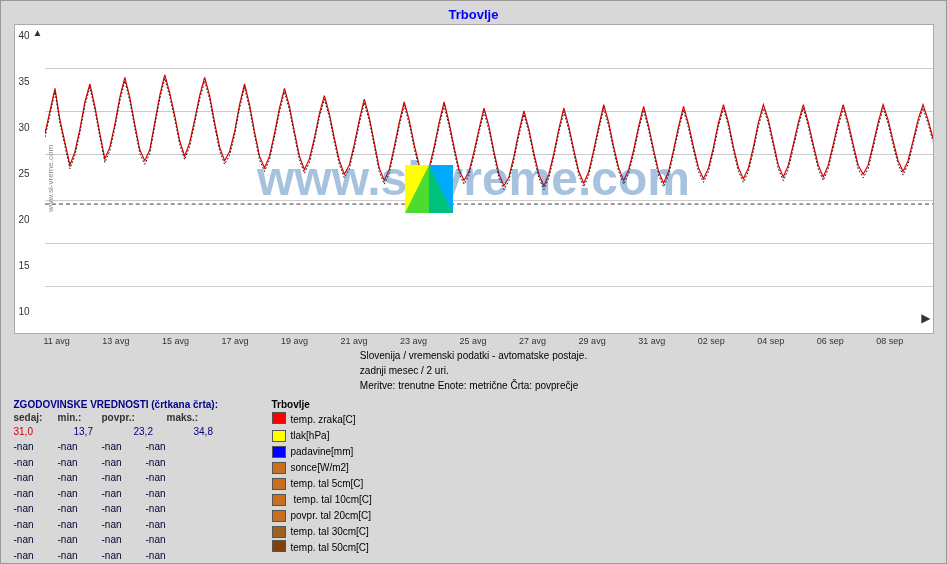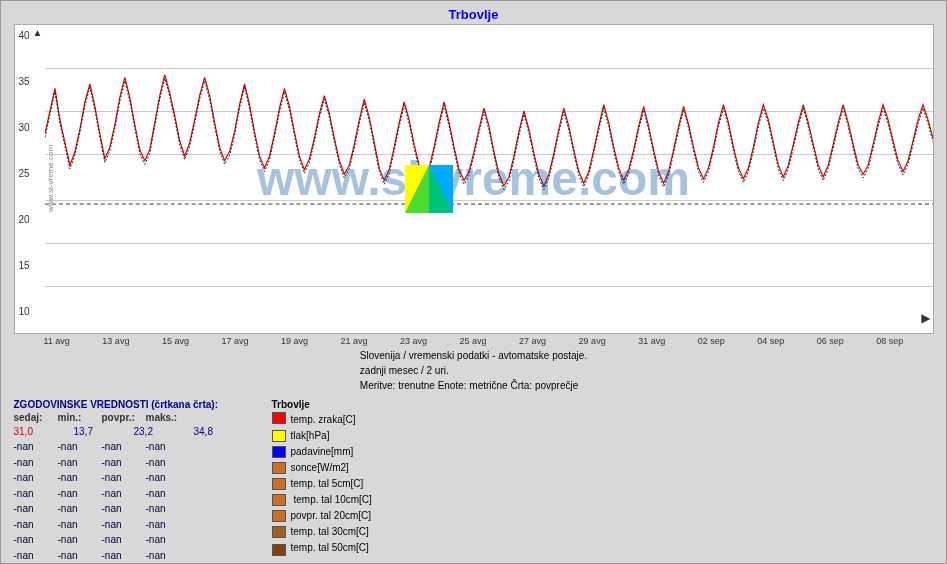--- a/index.html
+++ b/index.html
@@ -205,21 +205,21 @@
   </div>
 
   <div class="bottom-section">
 
     <div class="legend-table">
       <div class="header-row">ZGODOVINSKE VREDNOSTI (črtkana črta):</div>
       <div style="display:flex;gap:6px;font-weight:bold;color:#333;margin-bottom:1px;">
         <span style="min-width:38px;">sedaj:</span>
         <span style="min-width:38px;">min.:</span>
         <span style="min-width:38px;">povpr.:</span>
-        <span style="min-width:38px;">maks.:</span>
+        <span style="min-width:38px;margin-left:21px;">maks.:</span>
       </div>
 
       <div id="data-rows-container">
           <div style="display: flex; gap: 22px; line-height: 1.55;">
             <span style="min-width: 38px; color: rgb(204, 0, 0);">31,0</span>
             <span style="min-width: 38px; color: rgb(0, 0, 128);">13,7</span>
             <span style="min-width: 38px; color: rgb(0, 0, 128);">23,2</span>
             <span style="min-width: 38px; color: rgb(0, 0, 128);">34,8</span>
           </div>
           <div style="display: flex; gap: 6px; line-height: 1.55;">
@@ -301,20 +301,20 @@
             <span>temp. tal 10cm[C]</span>
           </div>
           <div style="display: flex; align-items: center; gap: 5px; line-height: 1.6;">
             <span style="display: inline-block; width: 14px; height: 12px; background: rgb(200, 112, 32); border: 1px solid rgb(85, 85, 85);"></span>
             <span>povpr. tal 20cm[C]</span>
           </div>
           <div style="display: flex; align-items: center; gap: 5px; line-height: 1.6;">
             <span style="display: inline-block; width: 14px; height: 12px; background: rgb(160, 96, 32); border: 1px solid rgb(85, 85, 85);"></span>
             <span>temp. tal 30cm[C]</span>
           </div>
-          <div style="display: flex; align-items: flex-end; gap: 5px; line-height: 1.6;">
+          <div style="display: flex; align-items: flex-start; gap: 5px; line-height: 1.6;">
             <span style="display: inline-block; width: 14px; height: 12px; background: rgb(128, 64, 16); border: 1px solid rgb(85, 85, 85);"></span>
             <span>temp. tal 50cm[C]</span>
           </div>
         </div>
     </div>
   </div>
 </div>
 
 </body></html>

